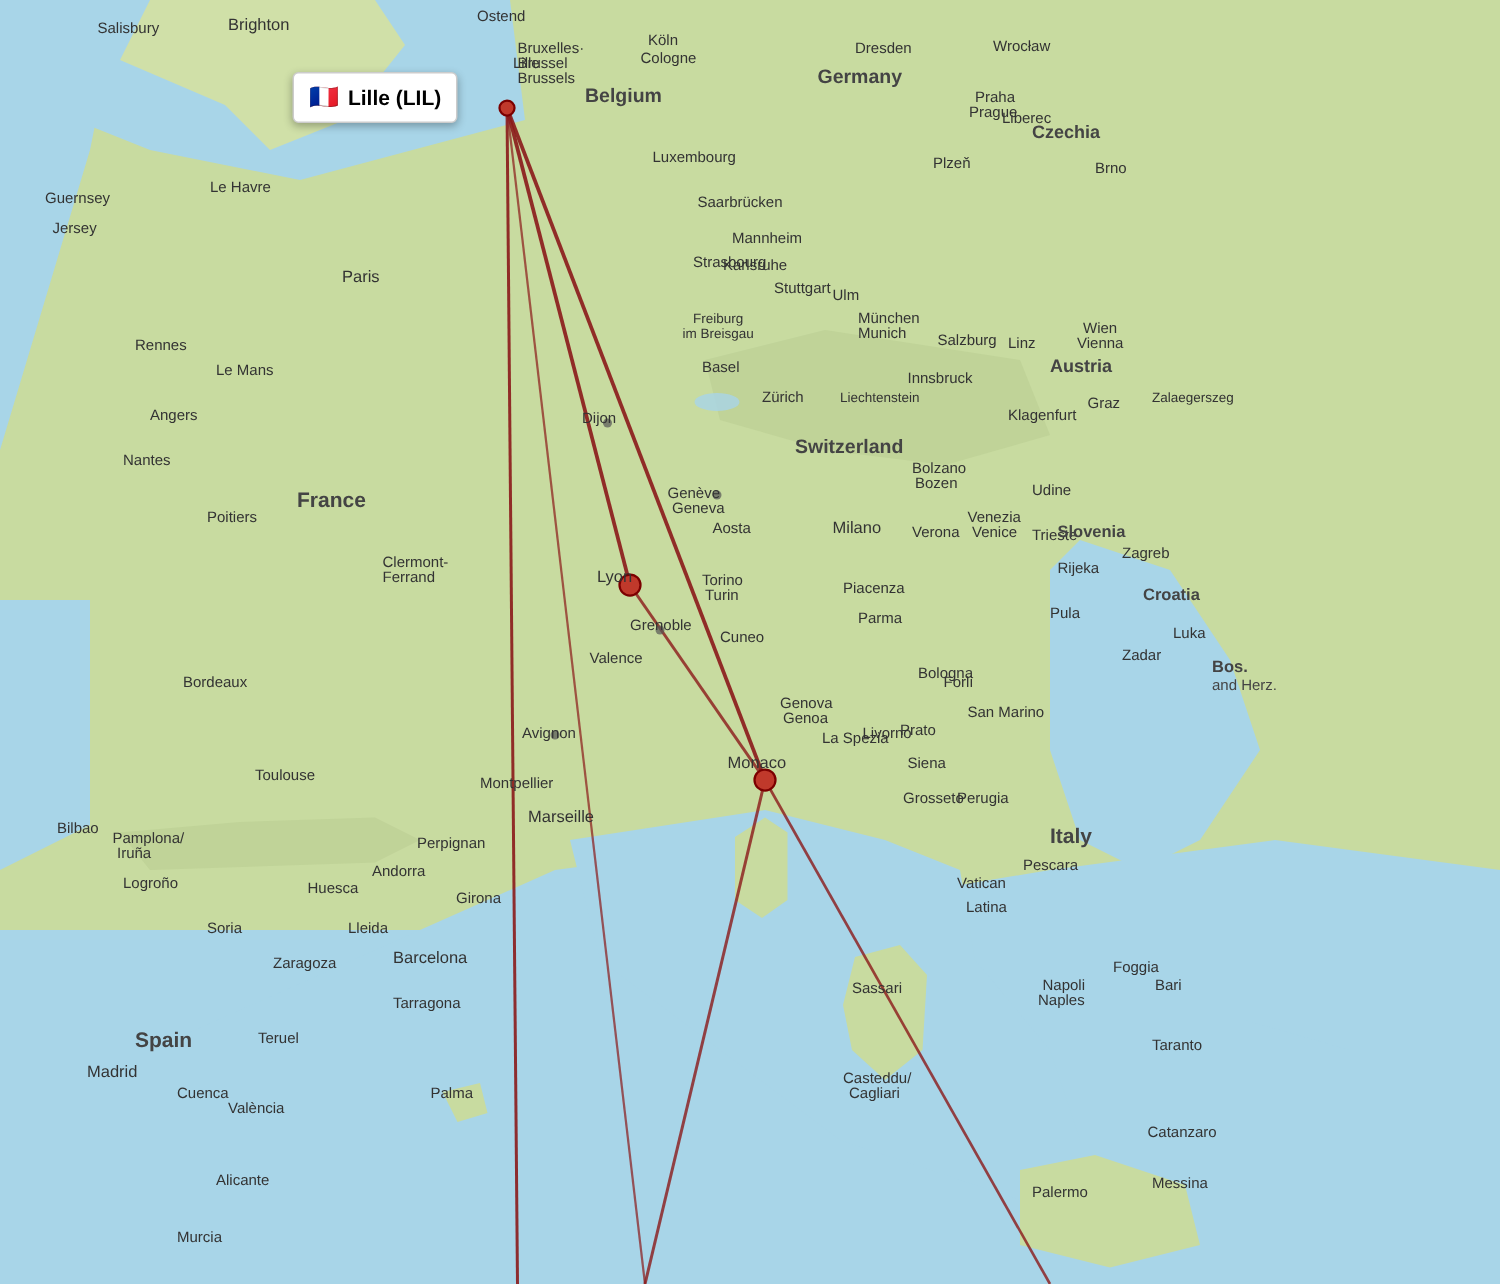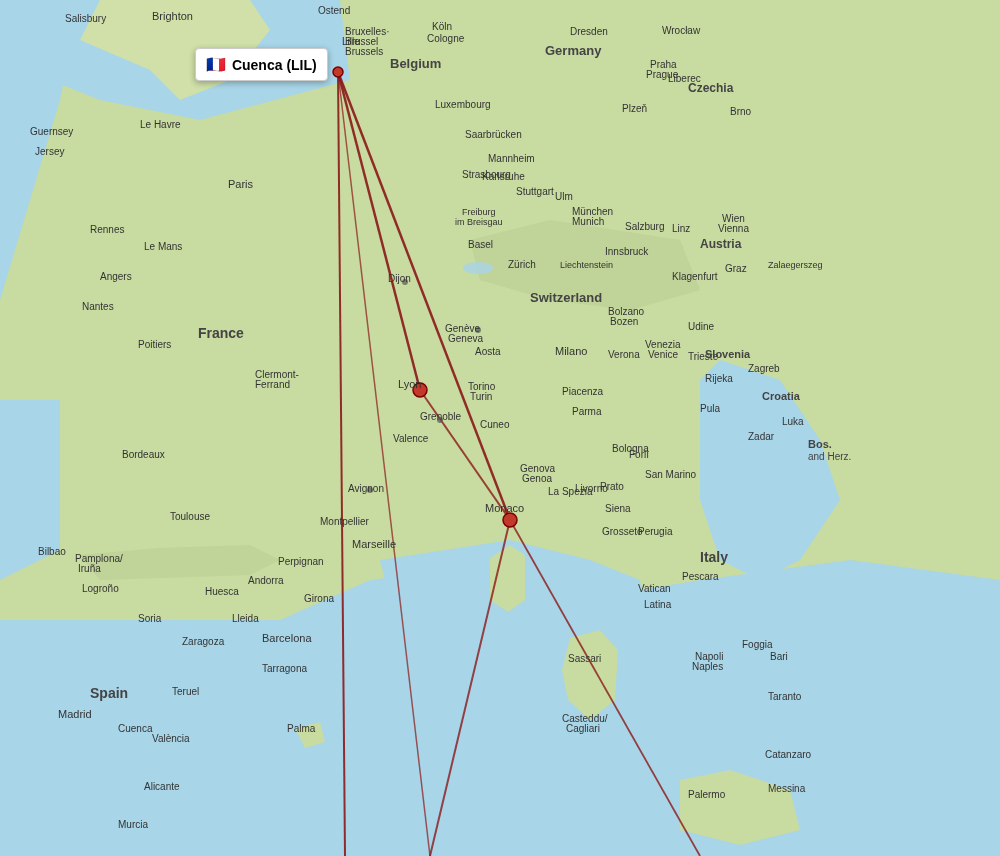--- a/index.html
+++ b/index.html
@@ -367,15 +367,15 @@
     <text x="562" y="722" font-family="Arial" font-size="10" fill="#333">Casteddu/</text>
     <text x="566" y="732" font-family="Arial" font-size="10" fill="#333">Cagliari</text>
 
     <text x="682" y="580" font-family="Arial" font-size="10" fill="#333">Pescara</text>
 
     <text x="342" y="45" font-family="Arial" font-size="10" fill="#333">Lille</text>
   </svg>
 
   <div class="airport-label" style="top: 48px; left: 195px;">
     <span class="flag">🇫🇷</span>
-    <span>Cuenca (LIL)</span>
+    <span>Lille (LIL)</span>
   </div>
 </div>
 
 </body></html>

